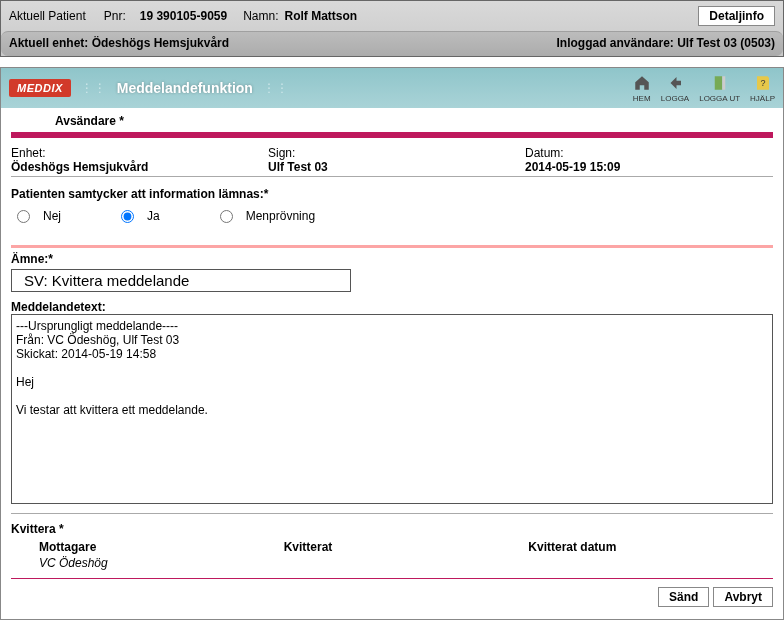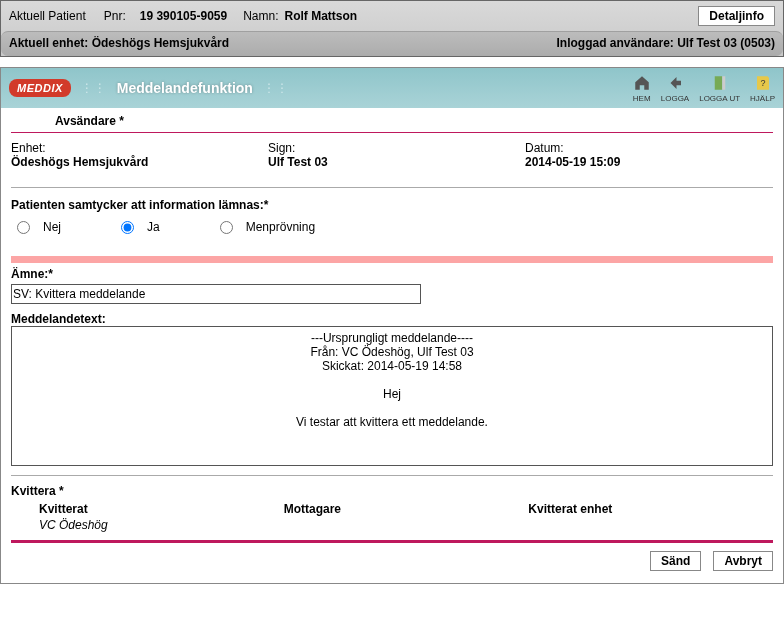--- a/index.html
+++ b/index.html
@@ -59,21 +59,21 @@
     display: flex;
     align-items: center;
     height: 40px;
     padding: 0 8px;
   }
   .logo {
     background: #d23a2a;
     color: #fff;
     font-weight: bold;
     padding: 3px 8px;
-    border-radius: 8px;
+    border-radius: 2px;
     font-style: italic;
     letter-spacing: 0.5px;
     font-size: 11px;
   }
   .tbar-deco {
     color: #cfe7ea;
     margin: 0 10px;
     letter-spacing: 1px;
   }
   .titlebar .title {
@@ -91,57 +91,56 @@
     cursor: pointer;
     font-size: 8px;
     color: #333;
   }
   .tb-icon svg { width: 18px; height: 18px; }
 
   .content { padding: 4px 10px 12px; }
   .section-title { font-weight: bold; font-size: 12px; padding: 2px 0 4px; margin-left: 44px; }
 
   .sender-box {
-    border-top: 1px solid #be185d;
+    border-top: 6px solid #be185d;
     border-bottom: 1px solid #aaa;
-    padding: 8px 0 18px;
+    padding: 8px 0 2px;
     display: grid;
     grid-template-columns: 1fr 1fr 1fr;
     column-gap: 9px;
   }
   .sender-box .label { font-size: 12px; }
   .sender-box .value { font-weight: bold; }
 
   .consent-block { padding: 10px 0 6px; }
   .consent-block .clabel { font-weight: bold; margin-bottom: 8px; }
   .radios { display: flex; gap: 60px; padding-left: 6px; }
   .radio-opt { display: flex; align-items: center; gap: 13px; }
 
   .subject-block { padding: 16px 0 4px; }
-  .subject-block .slabel { font-weight: bold; margin-bottom: 3px; display: inline-block; border-top: 7px solid #fca5a5; width: 100%; padding-top: 4px;}
+  .subject-block .slabel { font-weight: bold; margin-bottom: 3px; display: inline-block; border-top: 3px solid #fca5a5; width: 100%; padding-top: 4px;}
   .subject-input {
-    width: 410px;
+    width: 340px;
     font-family: inherit;
-    font-size: 12px;
+    font-size: 15px;
     border: 1px solid #555;
-    padding: 2px 1px;
+    padding: 2px 12px;
   }
 
   .msg-label { font-weight: bold; margin-top: 4px; }
   .msg-area {
     width: 100%;
-    height: 140px;
+    height: 190px;
     resize: none;
     font-family: inherit;
     font-size: 12px;
     padding: 4px;
     border: 1px solid #555;
     overflow-y: scroll;
     white-space: pre-wrap;
-    text-align: center;
   }
 
   .recip-title { font-weight: bold; padding-top: 8px; border-top: 1px solid #aaa; margin-top:6px; }
   .recip-table {
     width: 100%;
     padding: 2px 0 8px;
   }
   .recip-head {
     display: grid;
     grid-template-columns: 2fr 2fr 2fr;
@@ -151,22 +150,22 @@
   .recip-row {
     display: grid;
     grid-template-columns: 2fr 2fr 2fr;
     font-style: italic;
     padding: 0 0 0 28px;
   }
 
   .footer-btns {
     display: flex;
     justify-content: flex-end;
-    gap: 12px;
-    border-top: 3px solid #be185d;
+    gap: 4px;
+    border-top: 1px solid #be185d;
     padding-top: 8px;
   }
 </style>
 </head>
 <body>
 
 <div class="outer">
 
   <div class="patient-bar">
     <div class="patient-row1">
@@ -274,23 +273,23 @@
 Från: VC Ödeshög, Ulf Test 03
 Skickat: 2014-05-19 14:58
 
 Hej
 
 Vi testar att kvittera ett meddelande.</textarea>
 
       <div class="recip-title">Kvittera *</div>
       <div class="recip-table">
         <div class="recip-head">
+          <span>Mottagare</span>
           <span>Kvitterat</span>
-          <span>Mottagare</span>
-          <span>Kvitterat enhet</span>
+          <span>Kvitterat datum</span>
         </div>
         <div class="recip-row">
           <span>VC Ödeshög</span>
           <span></span>
           <span></span>
         </div>
       </div>
 
       <div class="footer-btns">
         <button class="btn">Sänd</button>

